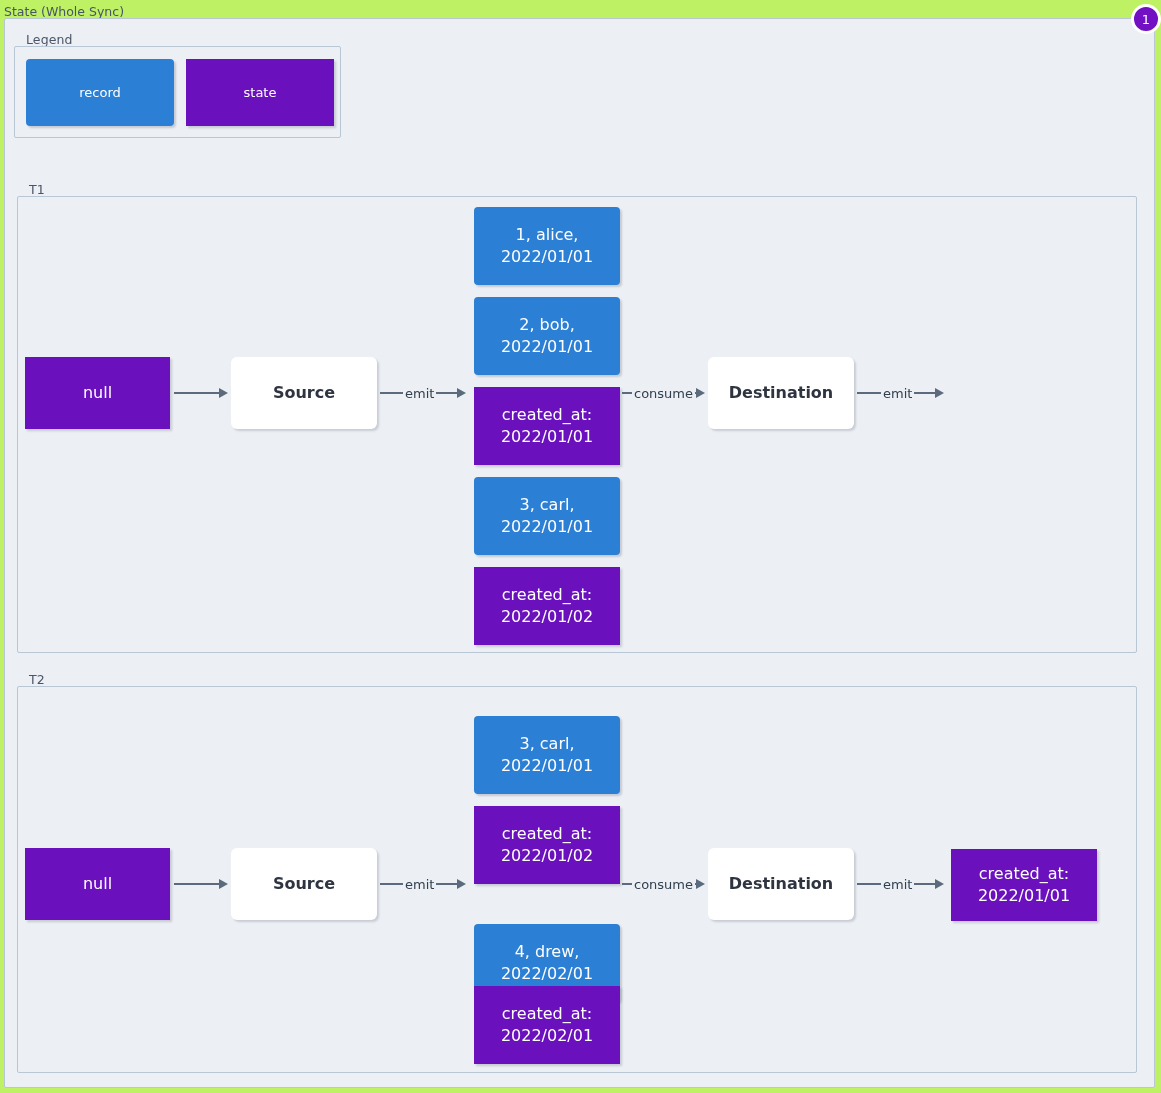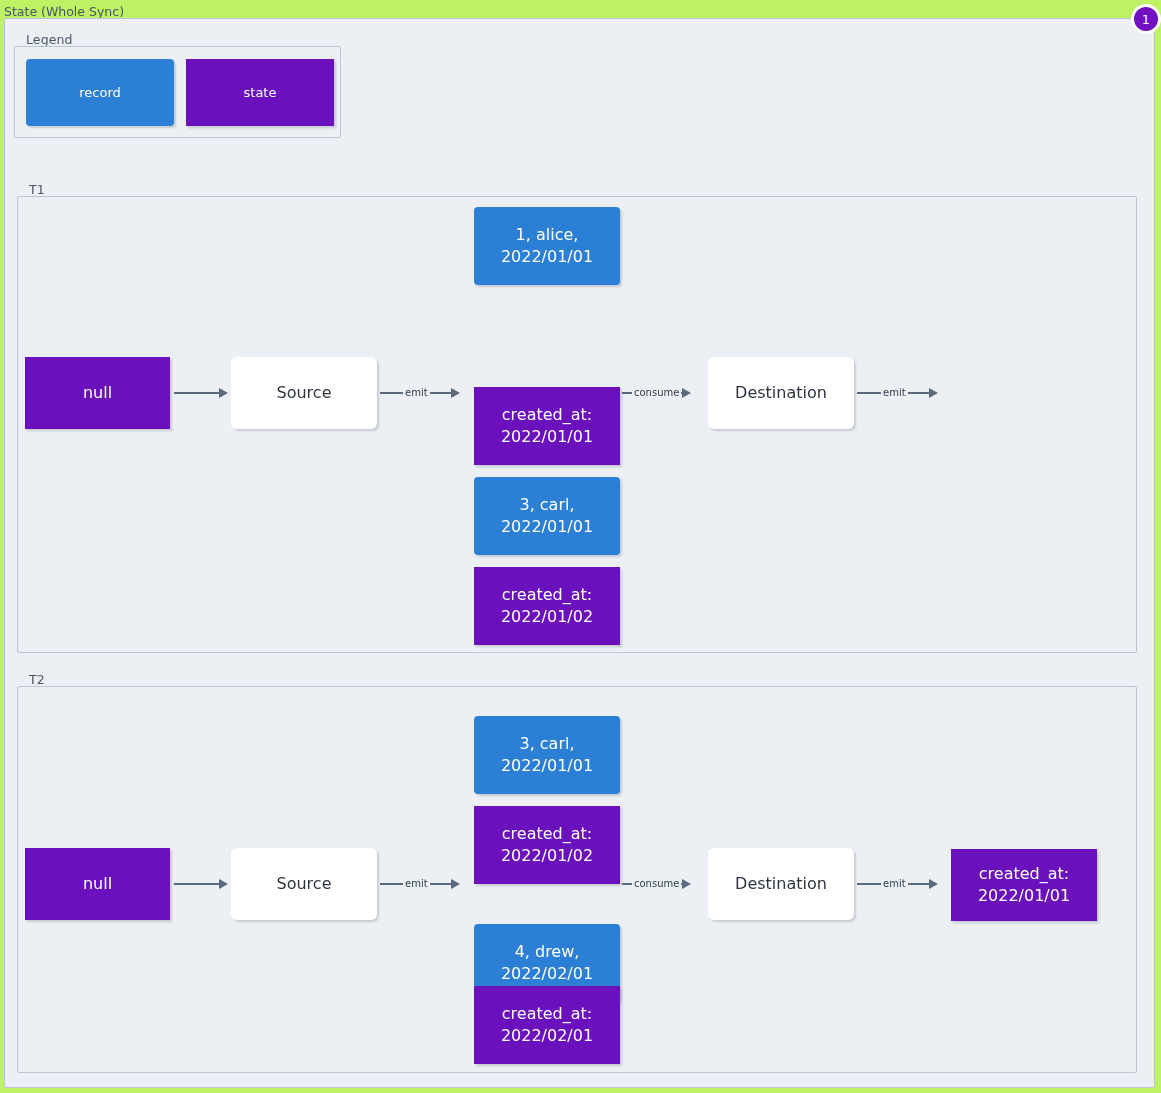--- a/index.html
+++ b/index.html
@@ -55,37 +55,38 @@
     background: #6a10bd;
     color: #ffffff;
     border-radius: 0px;
     box-shadow: 2px 2px 2px rgba(120,130,145,0.33);
   }
   .node.plain {
     background: #ffffff;
     color: #2e3440;
     border-radius: 6px;
     box-shadow: 2px 2px 2px rgba(120,130,145,0.30);
+    font-weight: bold;
   }
 
   
   .edge {
     position: absolute;
     height: 22px;
     display: flex;
     align-items: center;
     pointer-events: none;
   }
   .edge .bar {
     height: 2.4px;
     background: #5b6b7d;
     flex: 0 0 auto;
   }
   .edge .lbl {
-    font-size: 10px;
+    font-size: 13px;
     color: #31404f;
     padding: 0 2px;
     white-space: nowrap;
     line-height: 1;
   }
   .edge .head {
     width: 0; height: 0;
     border-top: 5.5px solid transparent;
     border-bottom: 5.5px solid transparent;
     border-left: 9px solid #5b6b7d;
@@ -181,20 +182,23 @@
   <div class="edge" style="left:380px; top:382px; width:94px;">
     <div class="bar" style="width:23px;"></div>
     <span class="lbl">emit</span>
     <div class="bar" style="width:22px;"></div>
       <div class="head"></div>
   </div>
 
   <div class="node record" style="left:474px; top:207px; width:146px; height:78px;">
     <span>1, alice, 2022/01/01</span>
   </div>
+  <div class="node record" style="left:474px; top:297px; width:146px; height:78px;">
+    <span>2, bob, 2022/01/01</span>
+  </div>
   <div class="node state" style="left:474px; top:387px; width:146px; height:78px;">
     <span>created_at:
 2022/01/01</span>
   </div>
   <div class="node record" style="left:474px; top:477px; width:146px; height:78px;">
     <span>3, carl, 2022/01/01</span>
   </div>
   <div class="node state" style="left:474px; top:567px; width:146px; height:78px;">
     <span>created_at:
 2022/01/02</span>

